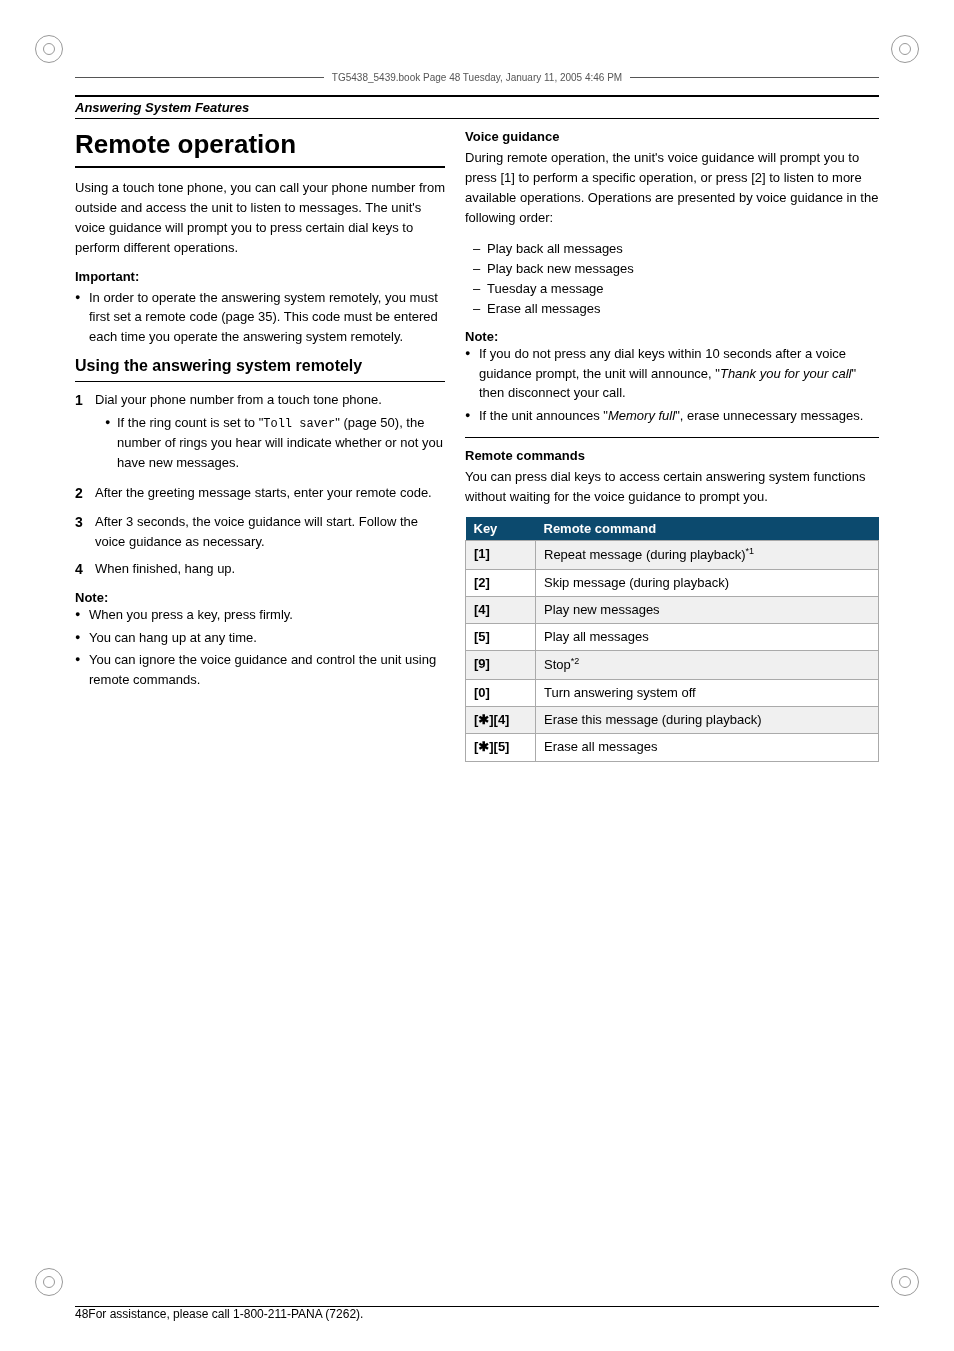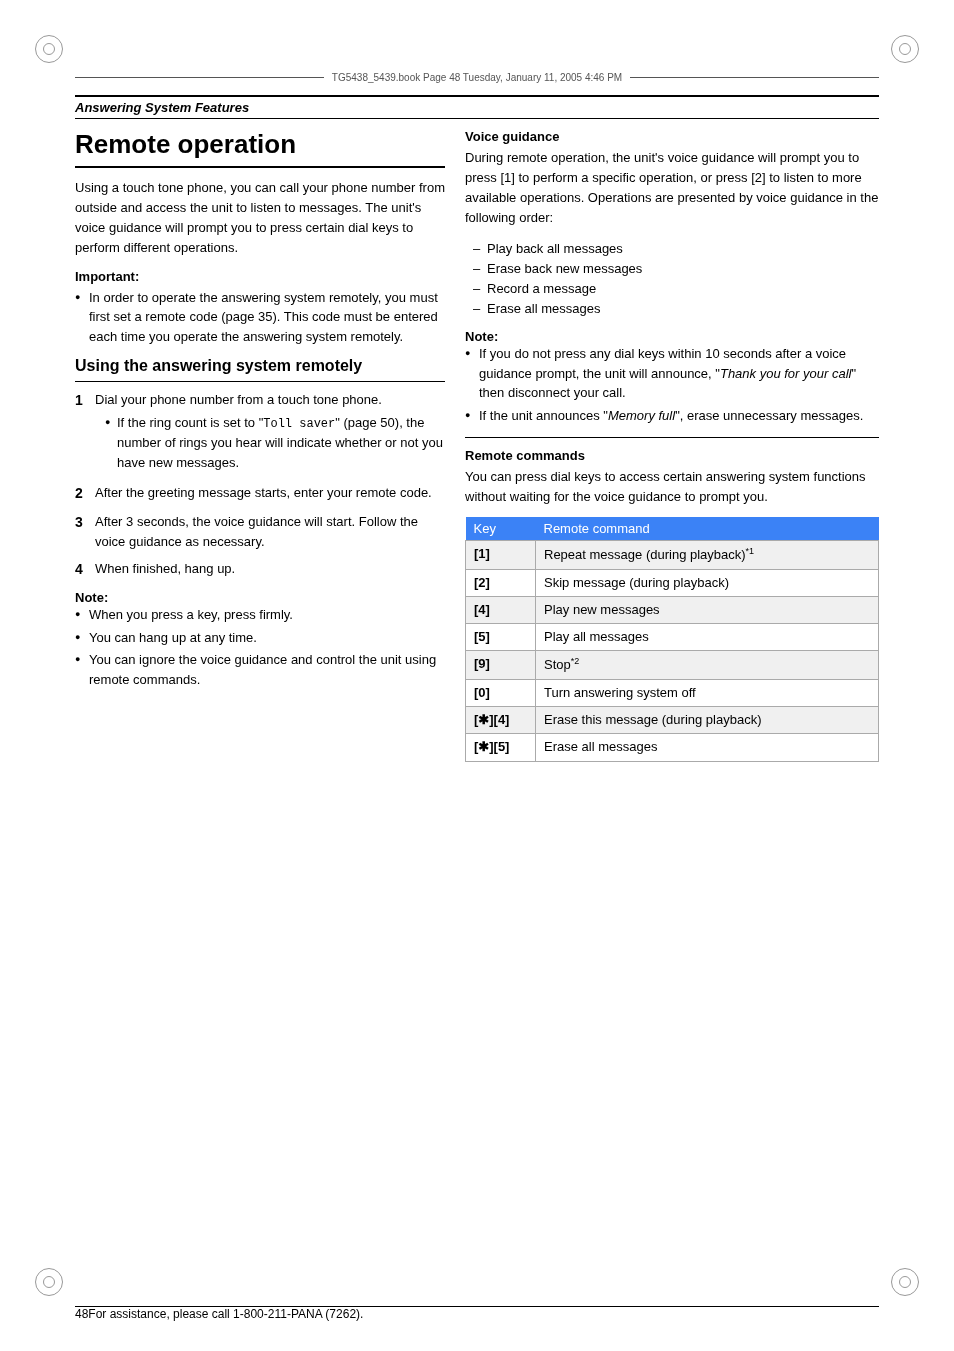--- a/index.html
+++ b/index.html
@@ -220,26 +220,26 @@
     }
 
     
     .remote-table {
       width: 100%;
       border-collapse: collapse;
       font-size: 13px;
       margin-top: 8px;
     }
     .remote-table th {
-      background: #3b82f6;
+      background: #0c4a6e;
       color: #fff;
       padding: 4px 8px;
       text-align: left;
       font-size: 13px;
-      font-weight: normal;
+      font-weight: bold;
     }
     .remote-table td {
       padding: 4px 8px;
       border: 1px solid #aaa;
       font-size: 13px;
       vertical-align: top;
       line-height: 1.4;
     }
     .remote-table tr:nth-child(odd) td {
       background: #f0f0f0;
@@ -349,22 +349,22 @@
         </div>
 
       </div>
 
       <div class="right-col">
 
         <p class="subsection-head right-col">Voice guidance</p>
         <p class="intro-text">During remote operation, the unit's voice guidance will prompt you to press [1] to perform a specific operation, or press [2] to listen to more available operations. Operations are presented by voice guidance in the following order:</p>
         <ul class="dash-list">
           <li>Play back all messages</li>
-          <li>Erase back new messages</li>
-          <li>Record a message</li>
+          <li>Play back new messages</li>
+          <li>Tuesday a message</li>
           <li>Erase all messages</li>
         </ul>
 
         <div class="note-section">
           <p class="note-label">Note:</p>
           <ul class="bullet-list">
             <li>If you do not press any dial keys within 10 seconds after a voice guidance prompt, the unit will announce, "<em>Thank you for your call</em>" then disconnect your call.</li>
             <li>If the unit announces "<em>Memory full</em>", erase unnecessary messages.</li>
           </ul>
         </div>

